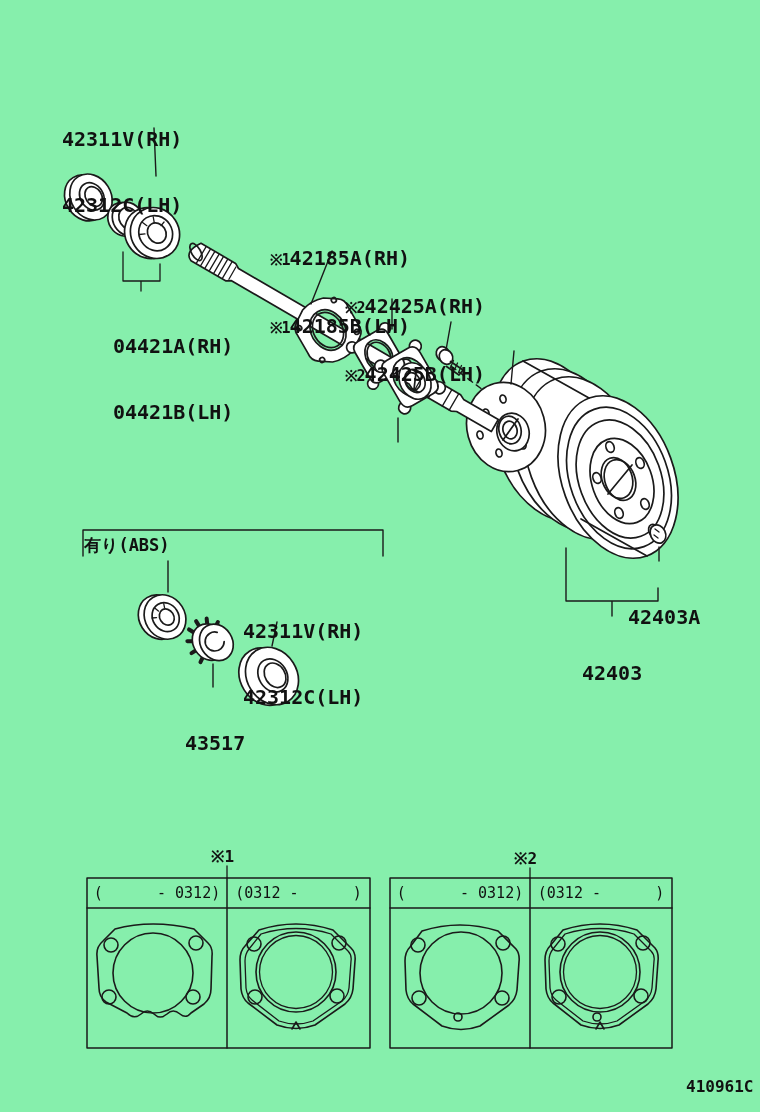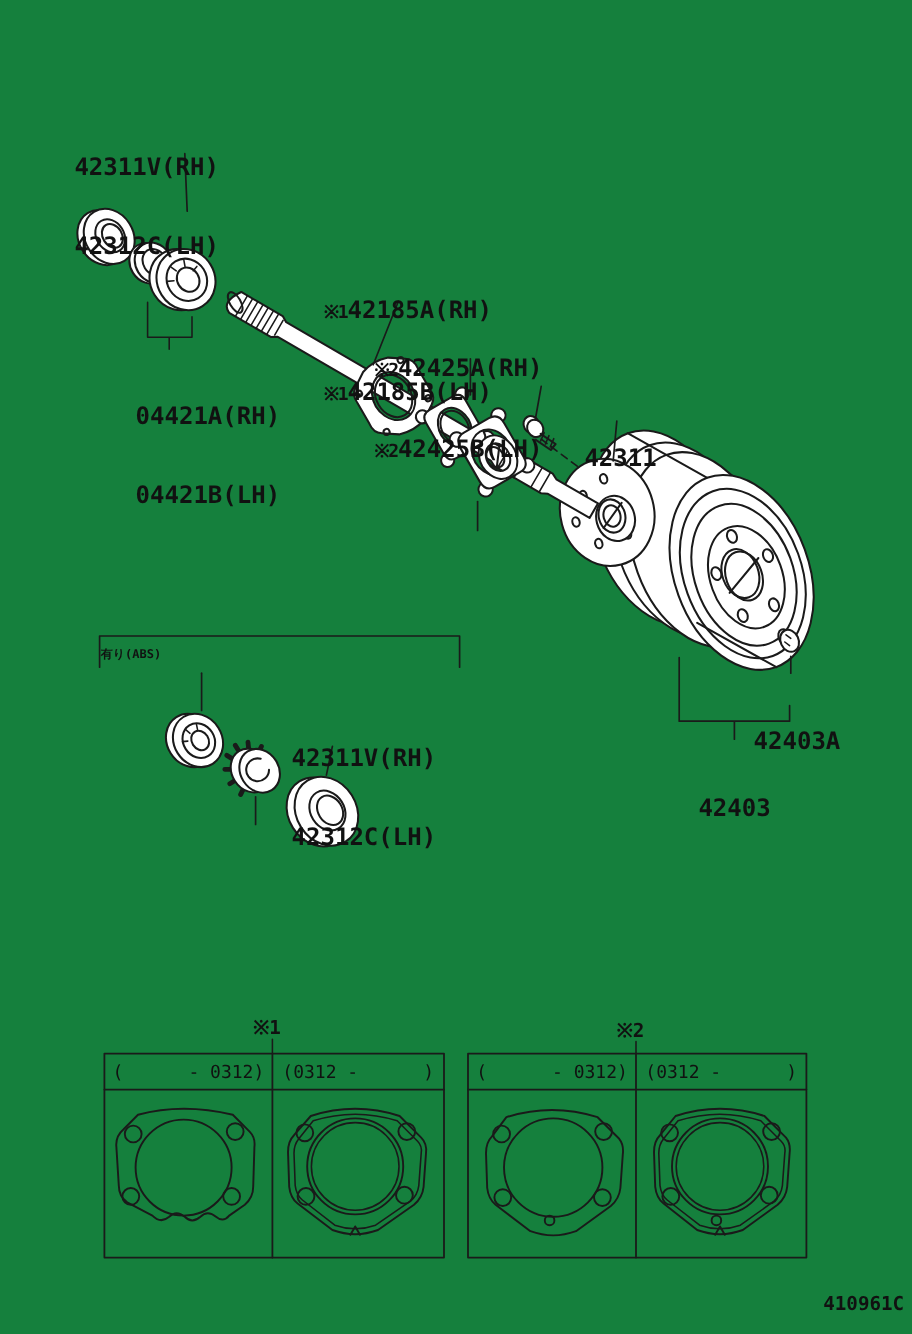--- a/index.html
+++ b/index.html
@@ -1,22 +1,22 @@
 <!DOCTYPE html>
 <html><head>
 <meta charset="utf-8">
 <style>
   html,body{margin:0;padding:0;background:#fff;}
-  .stage{position:relative;width:760px;height:1112px;background:#15803d;overflow:hidden;
+  .stage{position:relative;width:760px;height:1112px;background:#86efac;overflow:hidden;
          font-family:"DejaVu Sans Mono","Liberation Mono",monospace;color:#111;}
   .stage svg{position:absolute;left:0;top:0;}
   .lbl{position:absolute;font-weight:bold;font-size:20px;line-height:22px;white-space:pre;}
   .lbl > span{display:block;}
   .ref{font-style:normal;font-size:15px;font-weight:bold;letter-spacing:-1px;}
-  .jp{font-size:10px;line-height:17px;}
+  .jp{font-size:17px;line-height:17px;}
   .refmark{position:absolute;font-weight:bold;font-size:16px;}
   .th{position:absolute;display:flex;align-items:center;justify-content:center;
       font-weight:normal;font-size:15px;white-space:pre;}
   .code{position:absolute;font-weight:bold;font-size:16px;}
 </style>
 </head>
 <body>
 
 <div class="stage">
 
@@ -251,41 +251,41 @@
 <div class="lbl" style="left:113px;top:291px">
   <span>04421A(RH)</span>
   <span>04421B(LH)</span>
 </div>
 
 <div class="lbl" style="left:270px;top:203px">
   <span><i class="ref">※1</i><span>42185A(RH)</span></span>
   <span><i class="ref">※1</i><span>42185B(LH)</span></span>
 </div>
 
-<div class="lbl" style="left:312px;top:251px">
+<div class="lbl" style="left:345px;top:251px">
   <span><i class="ref">※2</i><span>42425A(RH)</span></span>
   <span><i class="ref">※2</i><span>42425B(LH)</span></span>
 </div>
 
 
-<div class="lbl" style="left:487px;top:326px">
-  <span>42311</span>
-</div>
 
 
 <div class="lbl jp" style="left:84px;top:503px">
   <span>有り(ABS)</span>
 </div>
 
 
 <div class="lbl" style="left:243px;top:576px">
   <span>42311V(RH)</span>
   <span>42312C(LH)</span>
 </div>
 
+<div class="lbl" style="left:185px;top:688px">
+  <span>43517</span>
+</div>
 
 <div class="lbl" style="left:628px;top:562px">
   <span>42403A</span>
 </div>
 
 <div class="lbl" style="left:582px;top:618px">
   <span>42403</span>
 </div>
 
 <div class="refmark" style="left:211px;top:845px">※1</div>

